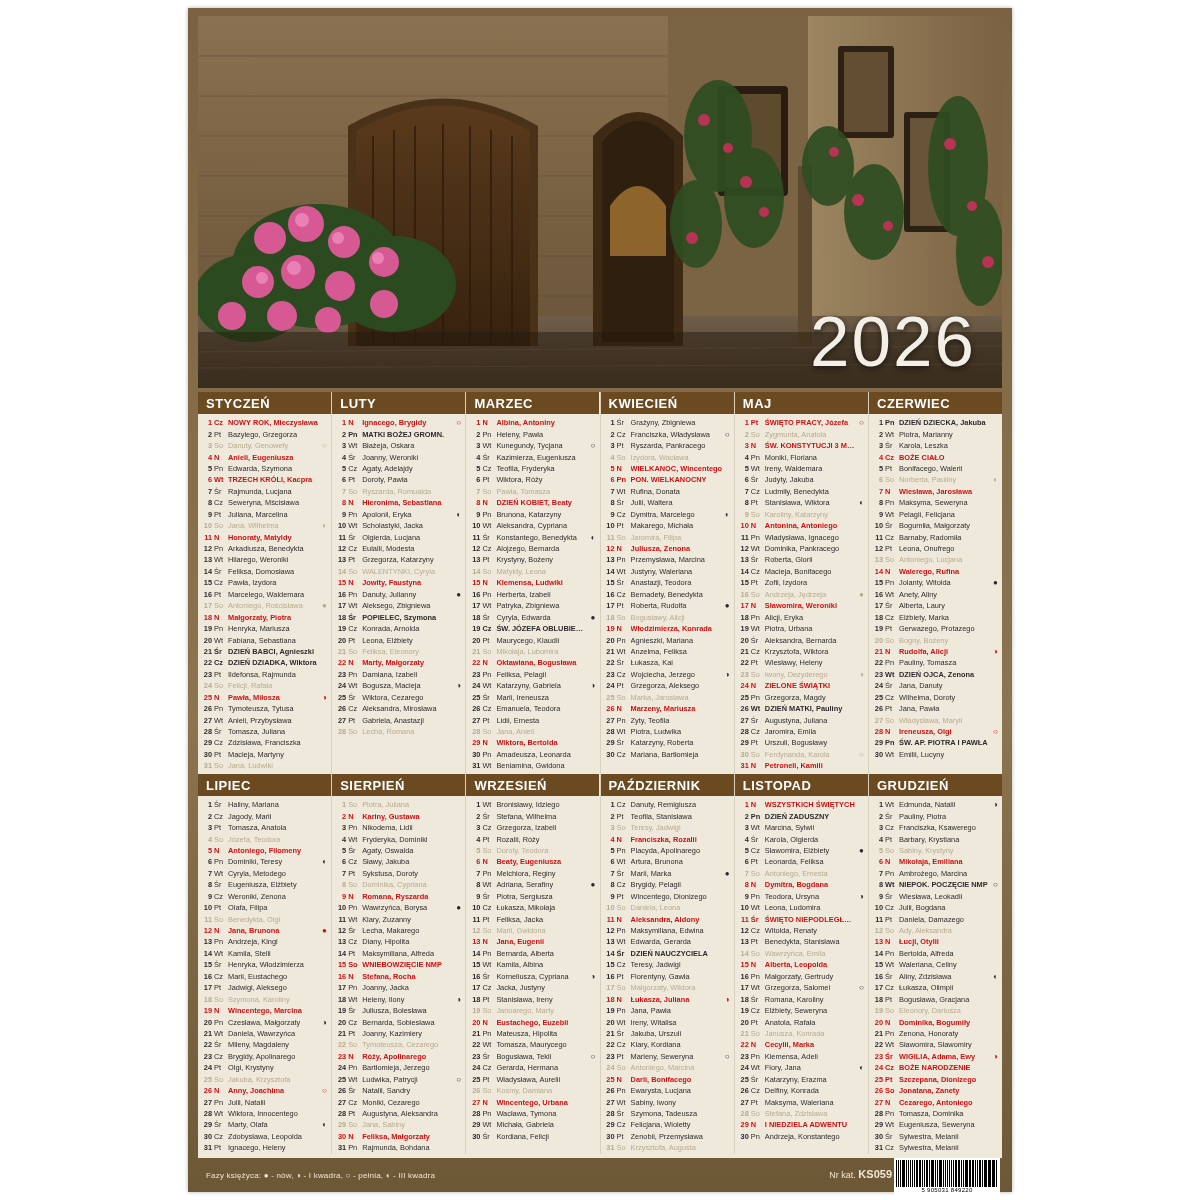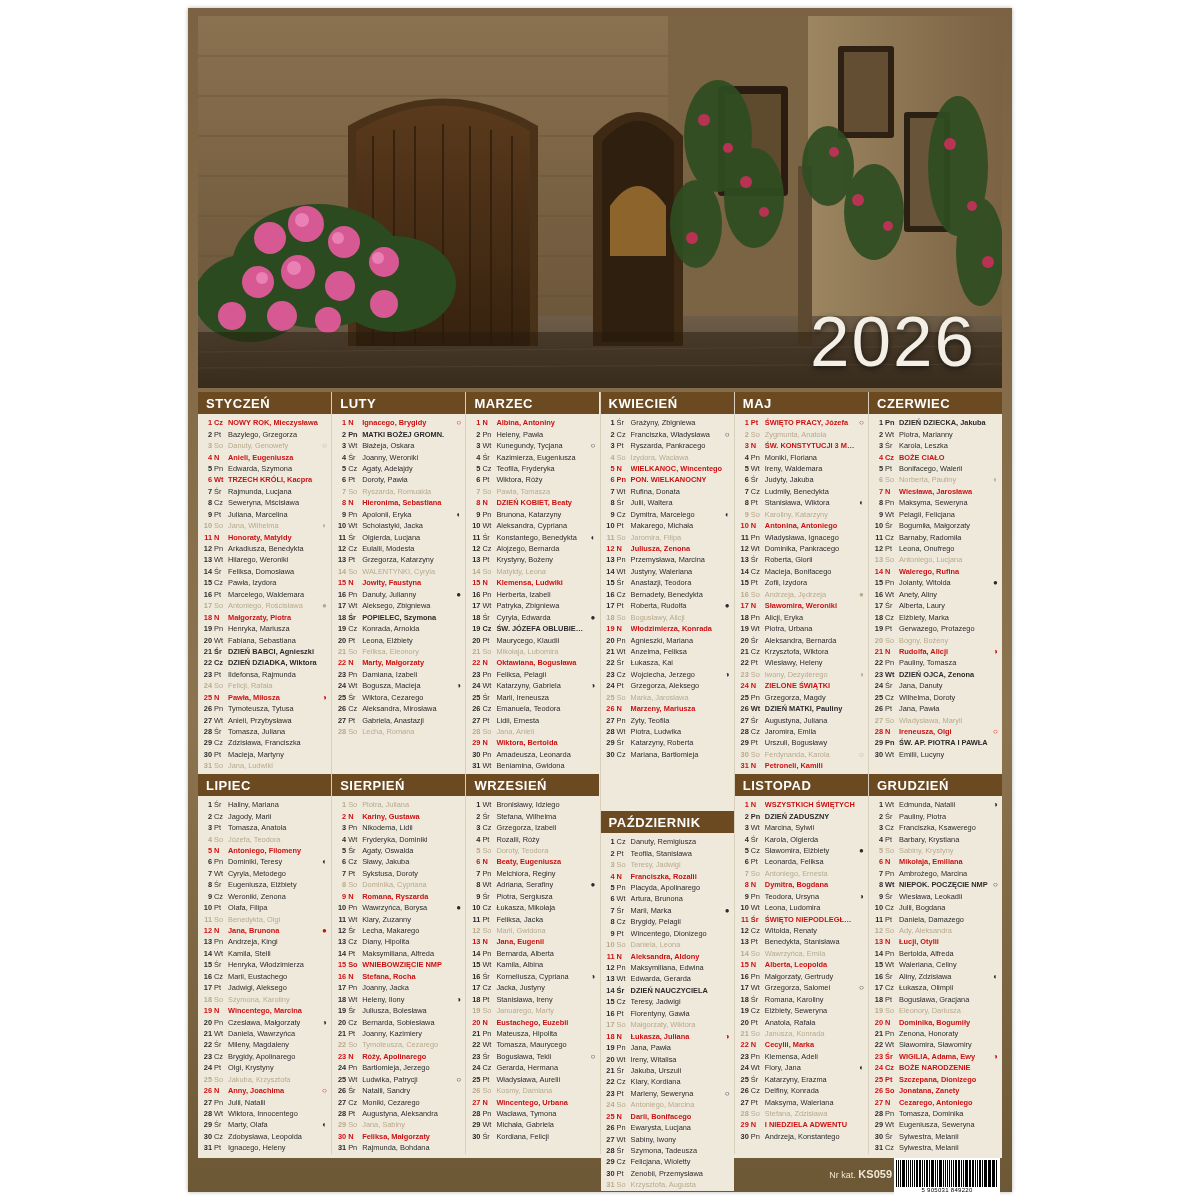--- a/index.html
+++ b/index.html
@@ -1846,21 +1846,21 @@
             </div>
             <div class="d ">
               <span class="n">30</span>
               <span class="w">Śr</span>
               <span class="nm">Kordiana, Felicji</span>
               <span class="moon"></span>
             </div>
           </div>
         </div>
         <div class="sep" style="left: 267.4px;"></div>
-        <div class="mcol" style="left: 402.6px; margin-top: 37px;">
+        <div class="mcol" style="left: 402.6px;">
           <div class="mhead">PAŹDZIERNIK</div>
           <div class="days">
             <div class="d ">
               <span class="n">1</span>
               <span class="w">Cz</span>
               <span class="nm">Danuty, Remigiusza</span>
               <span class="moon"></span>
             </div>
             <div class="d ">
               <span class="n">2</span>
@@ -2419,20 +2419,23 @@
               <span class="w">Cz</span>
               <span class="nm">Sylwestra, Melanii</span>
               <span class="moon"></span>
             </div>
           </div>
         </div>
         <div class="sep" style="left: 670px;"></div>
       </div>
   </div>
 
+  <div id="footer">
+    <div id="phases">Fazy księżyca: ● - nów, ◑ - I kwadra, ○ - pełnia, ◐ - III kwadra</div>
+  </div>
   <div id="katnr">
     <span>Nr kat.</span>
     <b>KS059</b>
   </div>
   <div id="barcode">
     <div id="bars">
         <i style="width: 1px;"></i>
         <i style="width: 2px;"></i>
         <i style="width: 1px;"></i>
         <i style="width: 1px;"></i>

